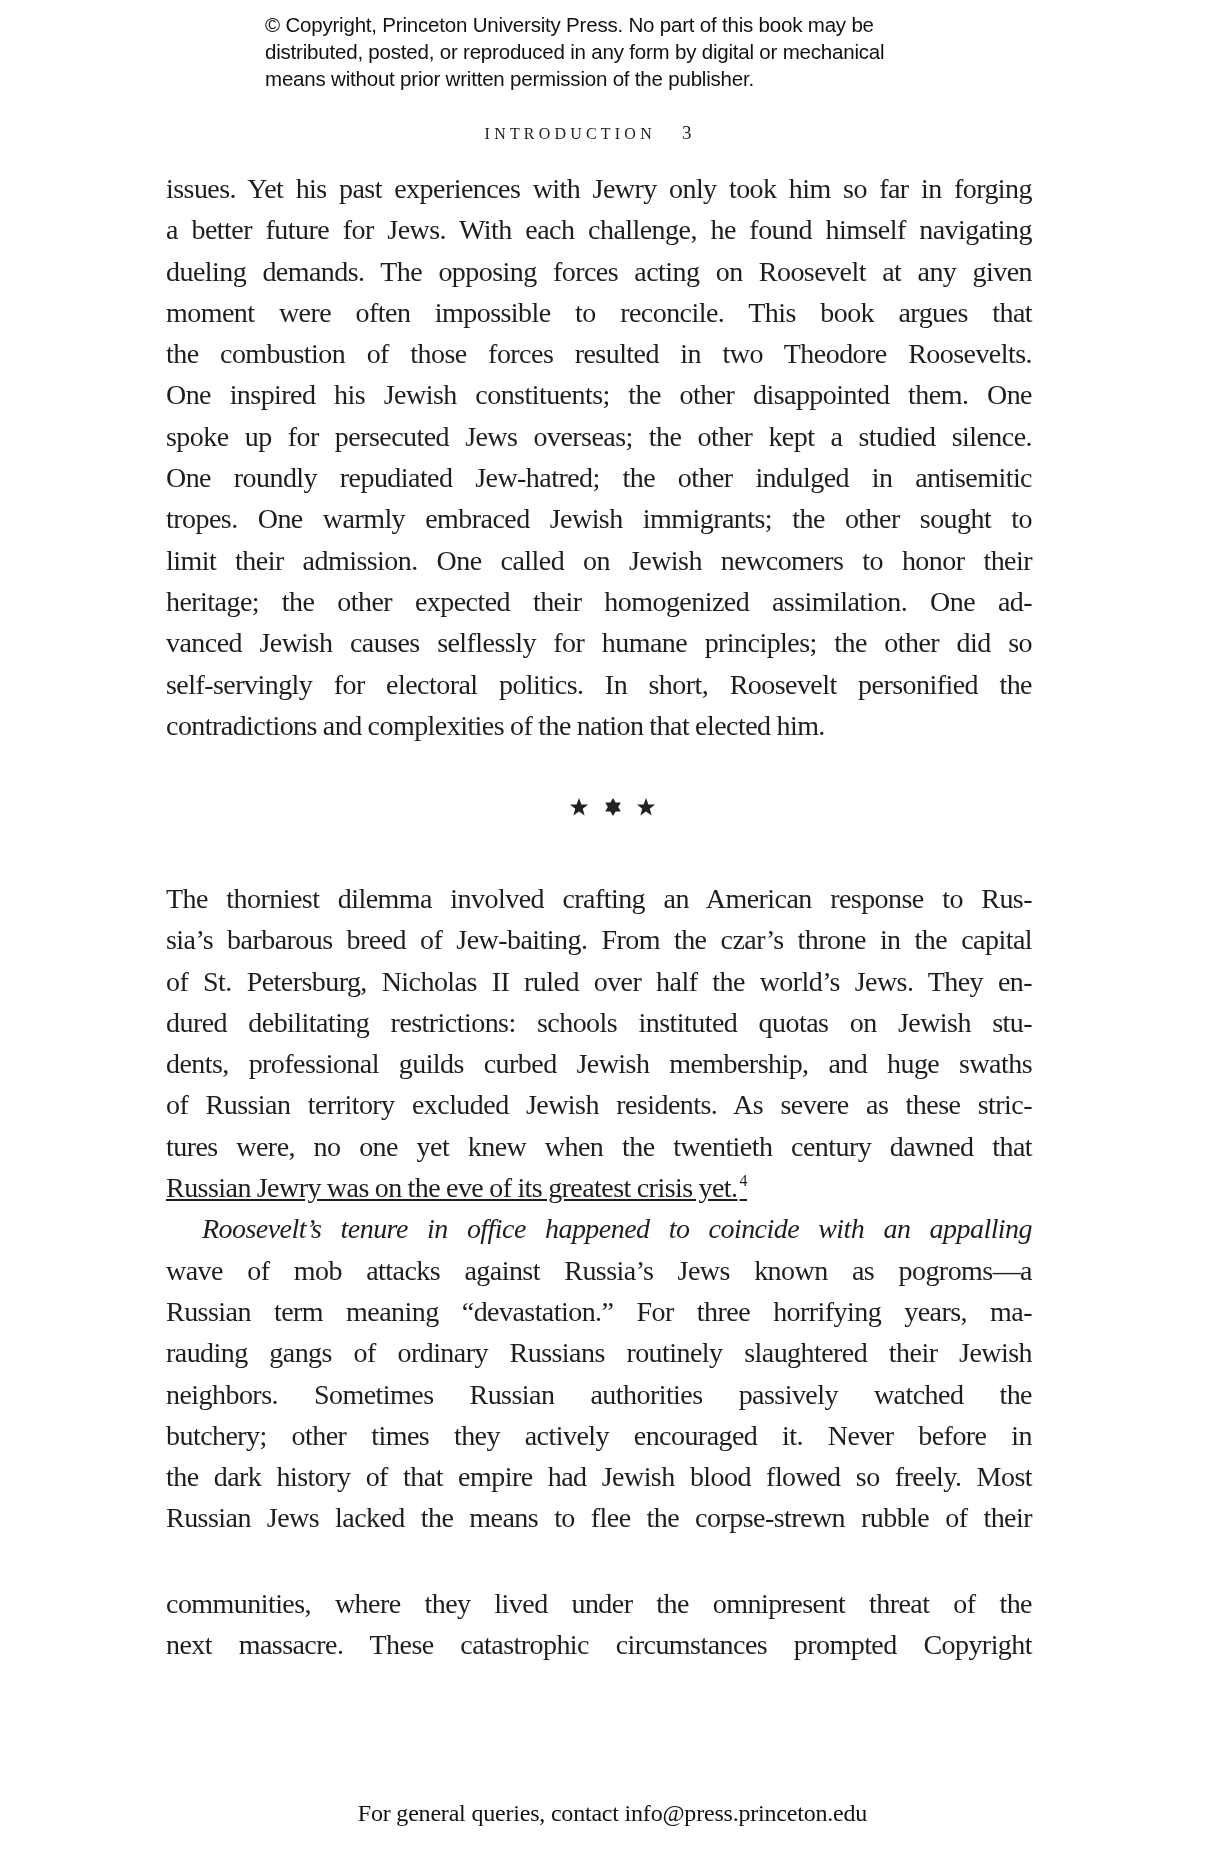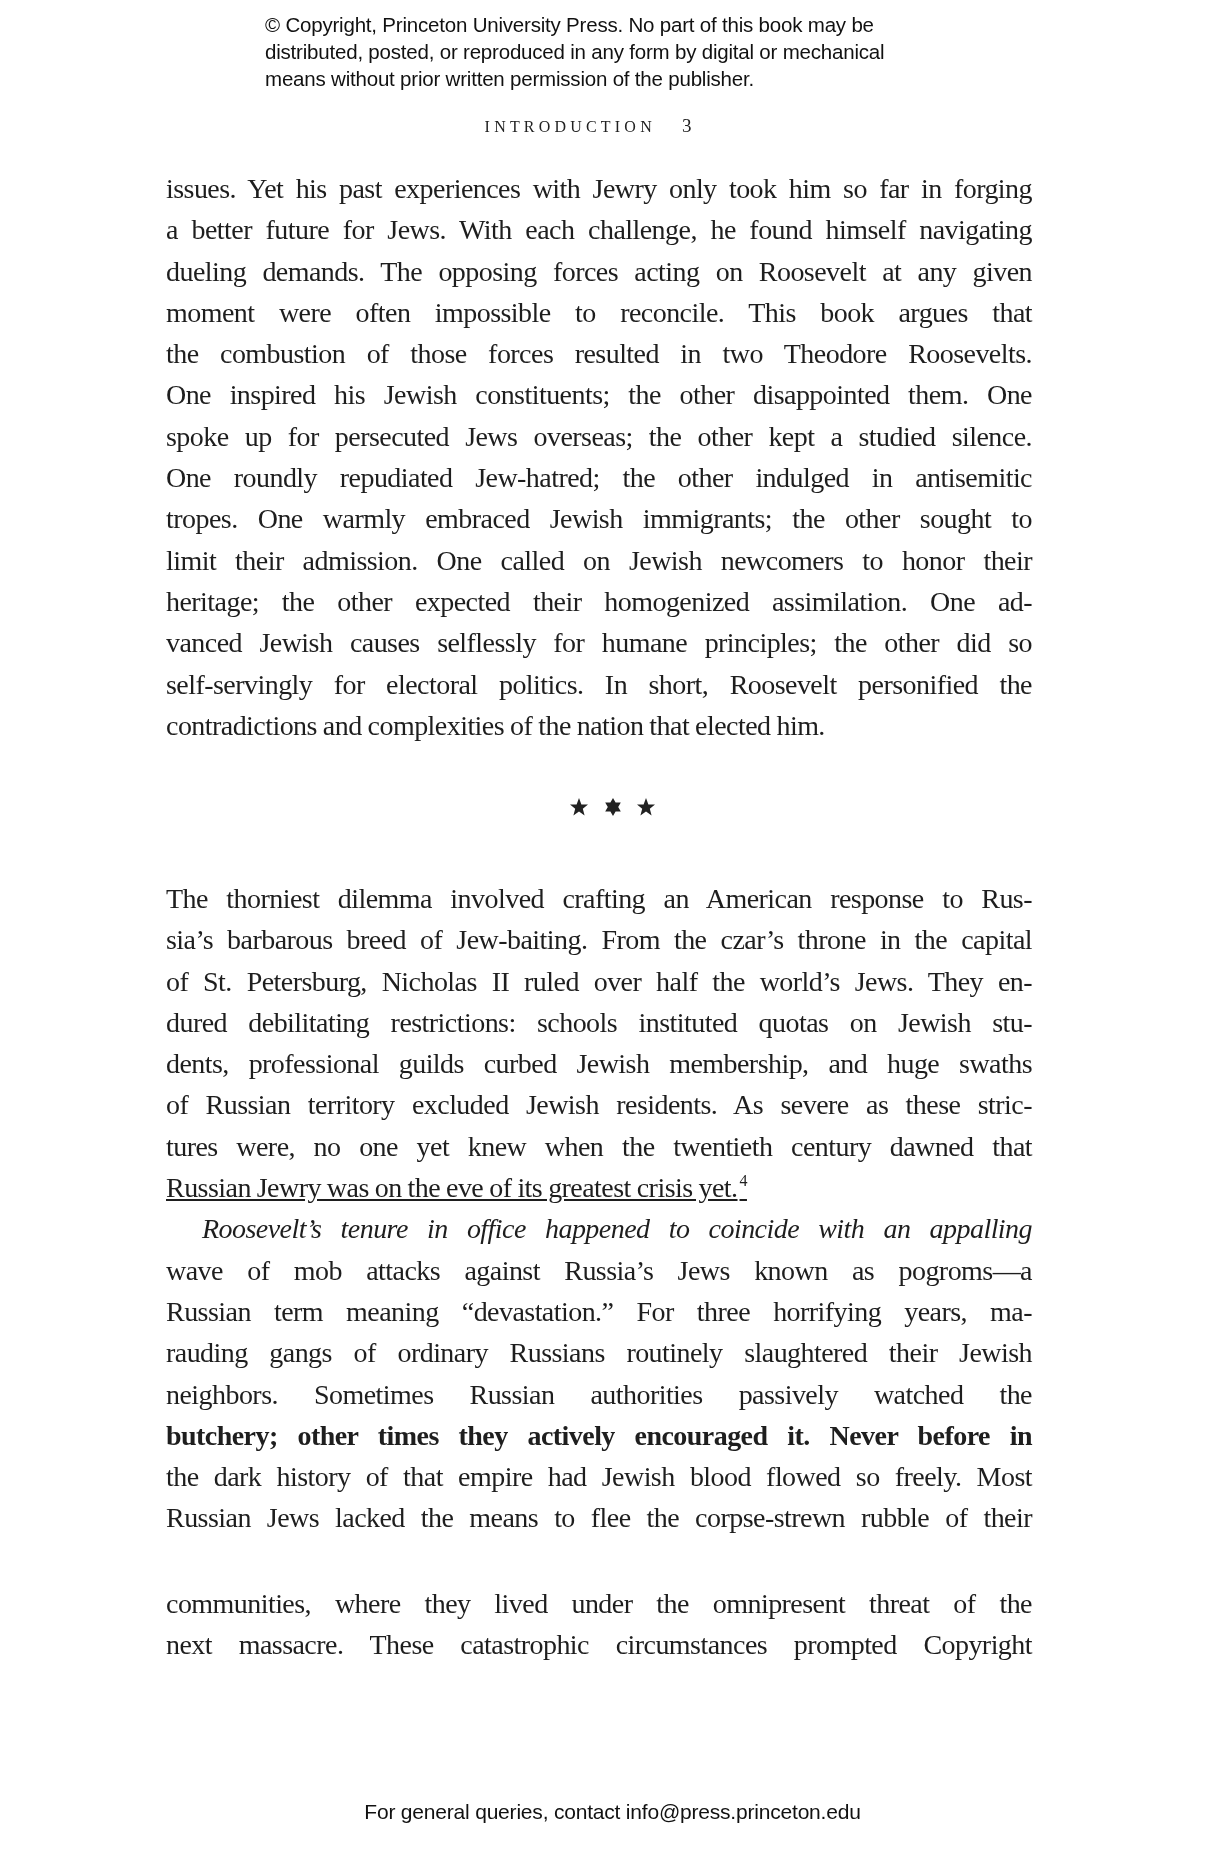--- a/index.html
+++ b/index.html
@@ -4,21 +4,21 @@
   <style>
     html, body { margin: 0; padding: 0; background: #ffffff; }
     body { width: 1225px; height: 1850px; position: relative; overflow: hidden; color: #1e1e1e; }
     .copyright {
       position: absolute; left: 265px; top: 11px; width: 720px;
       font-family: "Liberation Sans", sans-serif; font-size: 20.5px; line-height: 27px;
       color: #111; letter-spacing: -0.2px;
     }
     .copyright div { white-space: nowrap; }
     .running-head {
-      position: absolute; top: 115px; left: 0; width: 1176px; text-align: center;
+      position: absolute; top: 122px; left: 0; width: 1176px; text-align: center;
       font-family: "Liberation Serif", serif; font-size: 16px; letter-spacing: 4.2px; color: #222; text-decoration: underline;
     }
     .running-head .title { display: inline-block; }
     .running-head .pg { display: inline-block; margin-left: 26px; letter-spacing: 0; font-size: 19px; }
     .body-text {
       position: absolute; left: 166px; width: 866px;
       font-family: "Liberation Serif", serif; font-size: 28px; color: #1e1e1e;
       letter-spacing: -0.55px; word-spacing: -0.5px;
     }
     .line {
@@ -31,21 +31,21 @@
     .sec2 { top: 878px; }
     sup.fn { font-size: 16px; vertical-align: 0; position: relative; top: -11px; margin-left: 2px; }
     .ornament {
       position: absolute; top: 792px; left: 0; width: 1225px; text-align: center;
       font-size: 22px; color: #222;
     }
     .ornament span { display: inline-block; margin: 0 4px; vertical-align: middle; }
     .ornament svg { display: block; }
     .footer {
       position: absolute; left: 0; width: 1225px; top: 1800px; text-align: center;
-      font-family: Liberation Sans, sans-serif; font-size: 21px; color: #111; letter-spacing: -0.2px;
+      font-family: Liberation Serif, serif; font-size: 24px; color: #111; letter-spacing: -0.2px;
     }
   </style>
 </head>
 <body>
 
 <div class="copyright">
   <div>© Copyright, Princeton University Press. No part of this book may be</div>
   <div>distributed, posted, or reproduced in any form by digital or mechanical</div>
   <div>means without prior written permission of the publisher.</div>
 </div>
@@ -99,21 +99,21 @@
     <div class="line" style="white-space: nowrap;">of Russian territory excluded Jewish residents. As severe as these stric-</div>
     <div class="line" style="white-space: nowrap;">tures were, no one yet knew when the twentieth century dawned that</div>
     <div class="line last" style="white-space: nowrap; text-decoration: underline;"><span>Russian Jewry was on the eve of its greatest crisis yet.</span><sup class="fn">4</sup></div>
   </div>
   <div>
     <div class="line indent" style="white-space: nowrap;">Roosevelt’s tenure in office happened to coincide with an appalling</div>
     <div class="line" style="white-space: nowrap;">wave of mob attacks against Russia’s Jews known as pogroms—a</div>
     <div class="line" style="white-space: nowrap;">Russian term meaning “devastation.” For three horrifying years, ma-</div>
     <div class="line" style="white-space: nowrap;">rauding gangs of ordinary Russians routinely slaughtered their Jewish</div>
     <div class="line" style="white-space: nowrap;">neighbors. Sometimes Russian authorities passively watched the</div>
-    <div class="line" style="white-space: nowrap; font-weight: bold;">butchery; other times they actively encouraged it. Never before in</div>
+    <div class="line" style="white-space: nowrap;">butchery; other times they actively encouraged it. Never before in</div>
     <div class="line" style="white-space: nowrap;">the dark history of that empire had Jewish blood flowed so freely. Most</div>
     <div class="line" style="white-space: nowrap;">Russian Jews lacked the means to flee the corpse-strewn rubble of their</div>
     <div class="line" style="white-space: nowrap; margin-top: 44px;">communities, where they lived under the omnipresent threat of the</div>
     <div class="line" style="white-space: nowrap;">next massacre. These catastrophic circumstances prompted Copyright</div>
   </div>
 </div>
 
 <div class="footer">For general queries, contact info@press.princeton.edu</div>
 
 </body></html>

